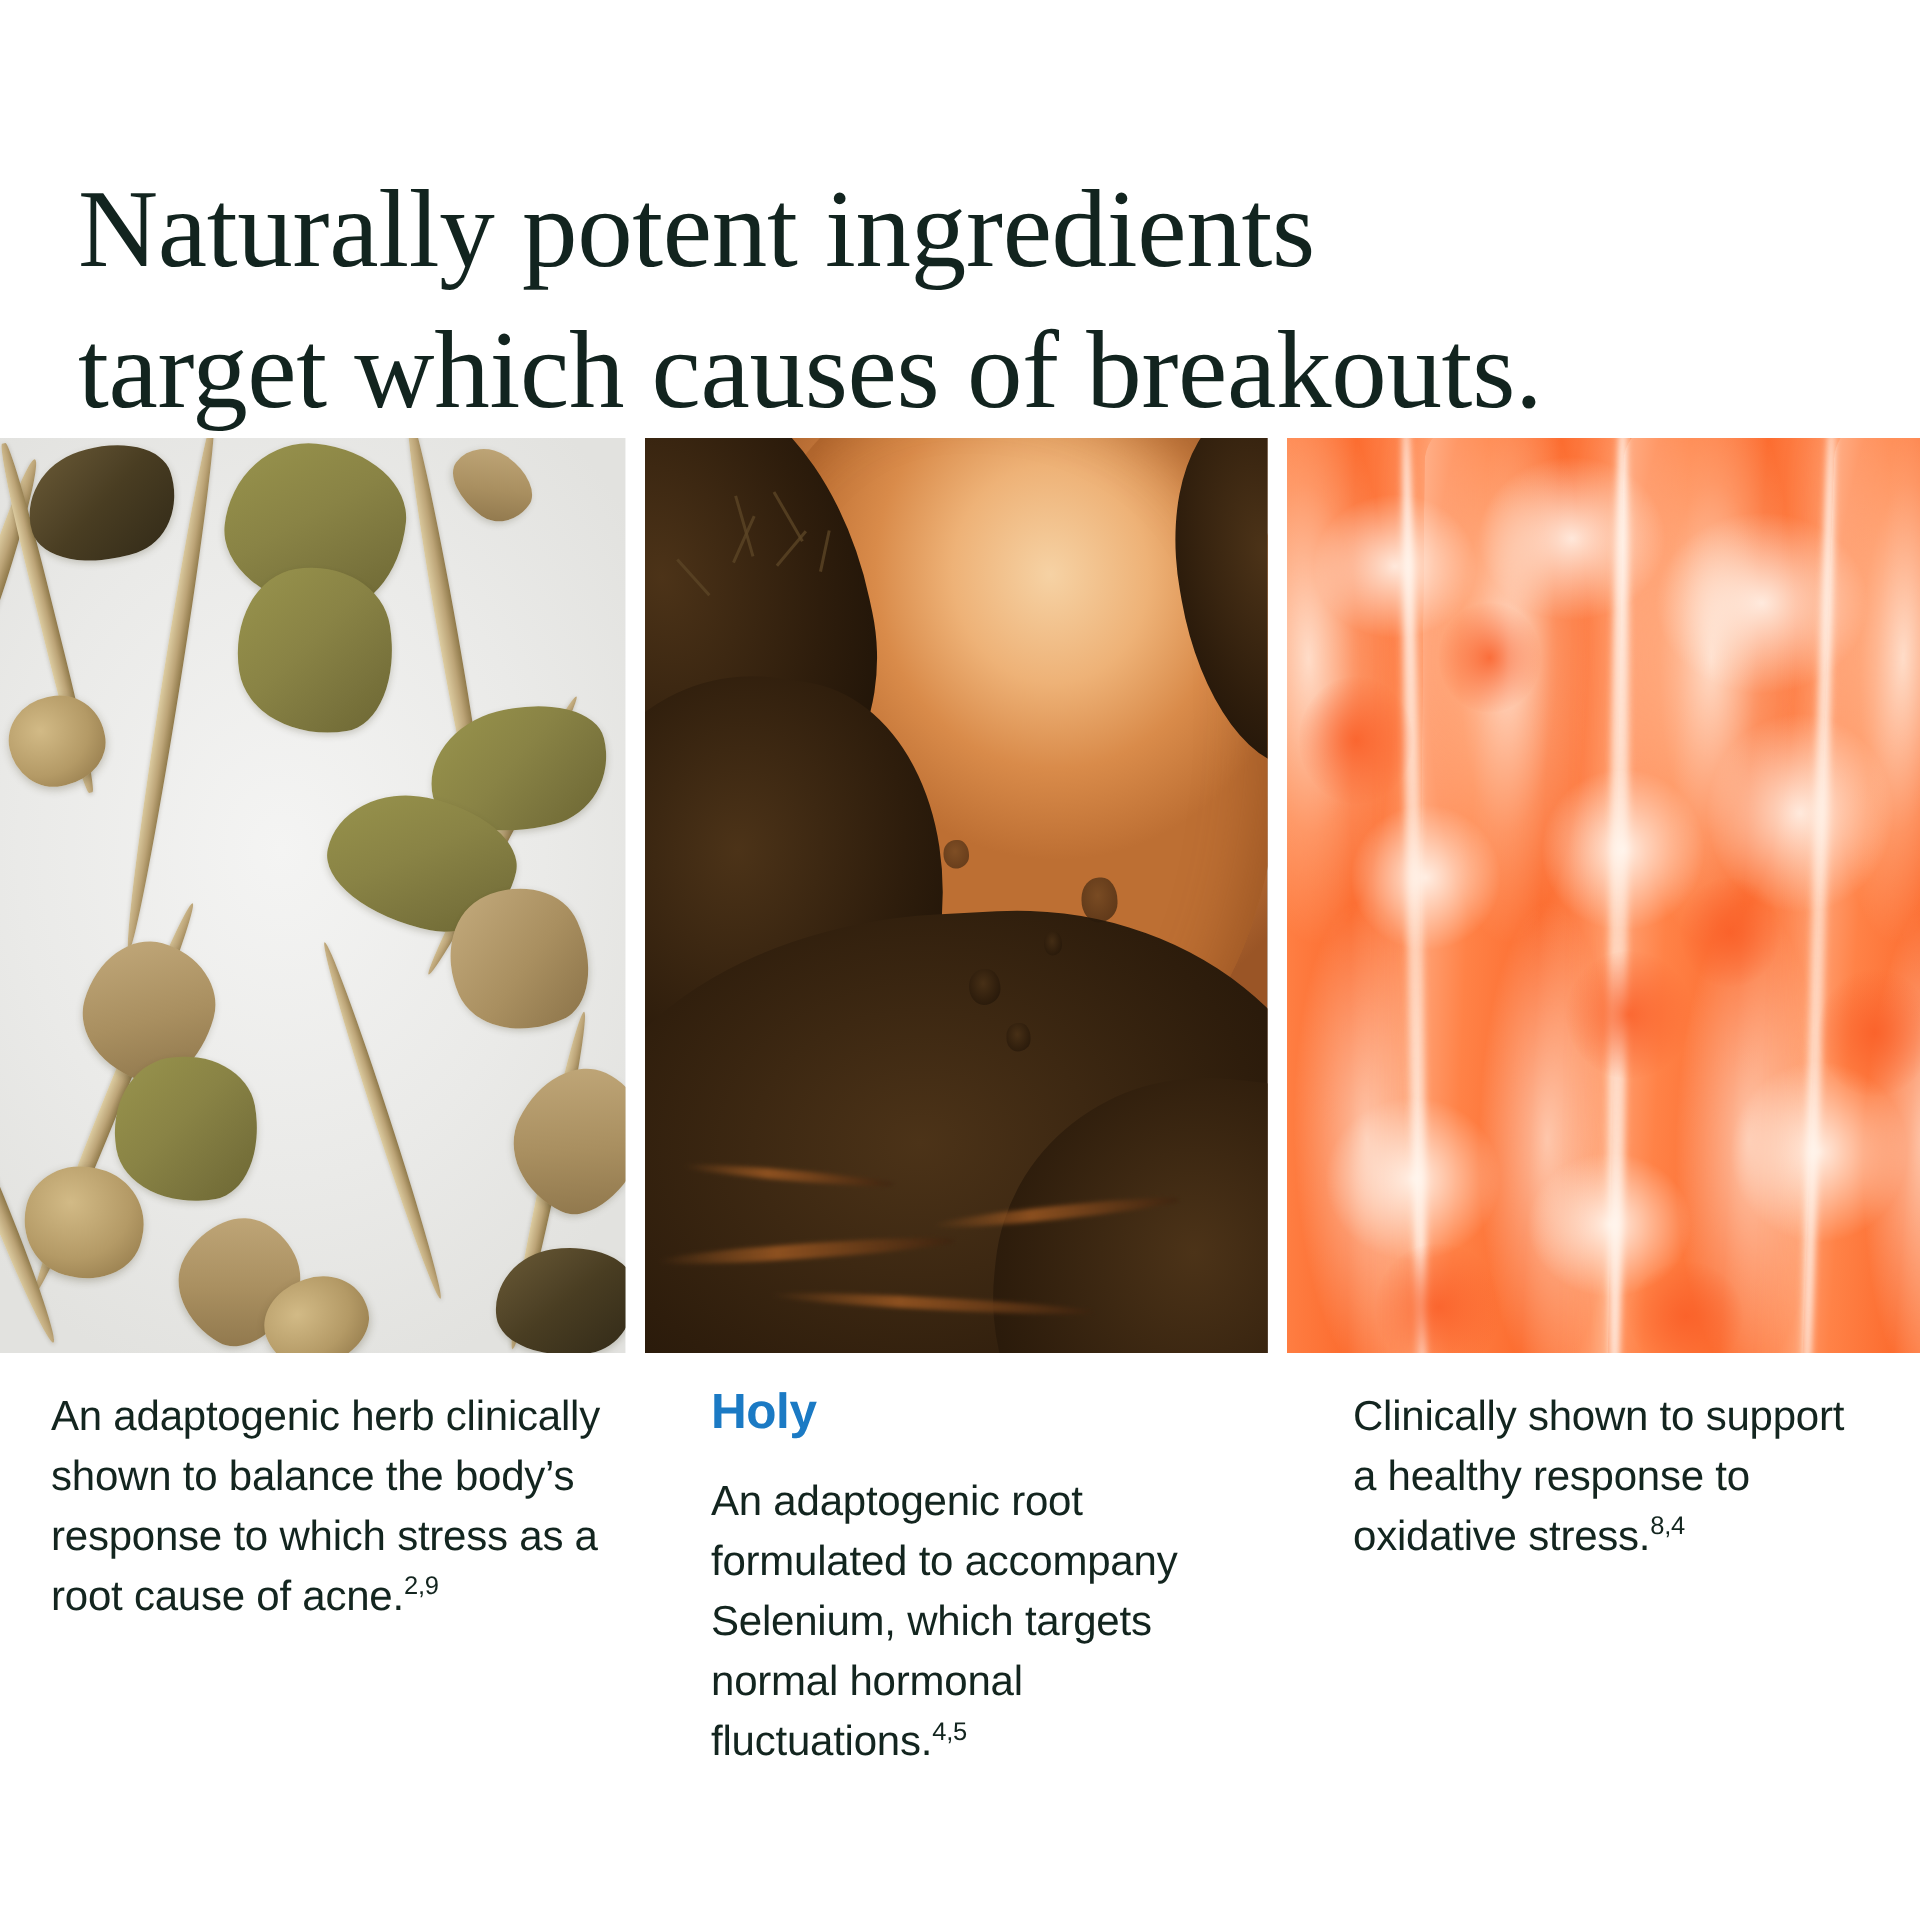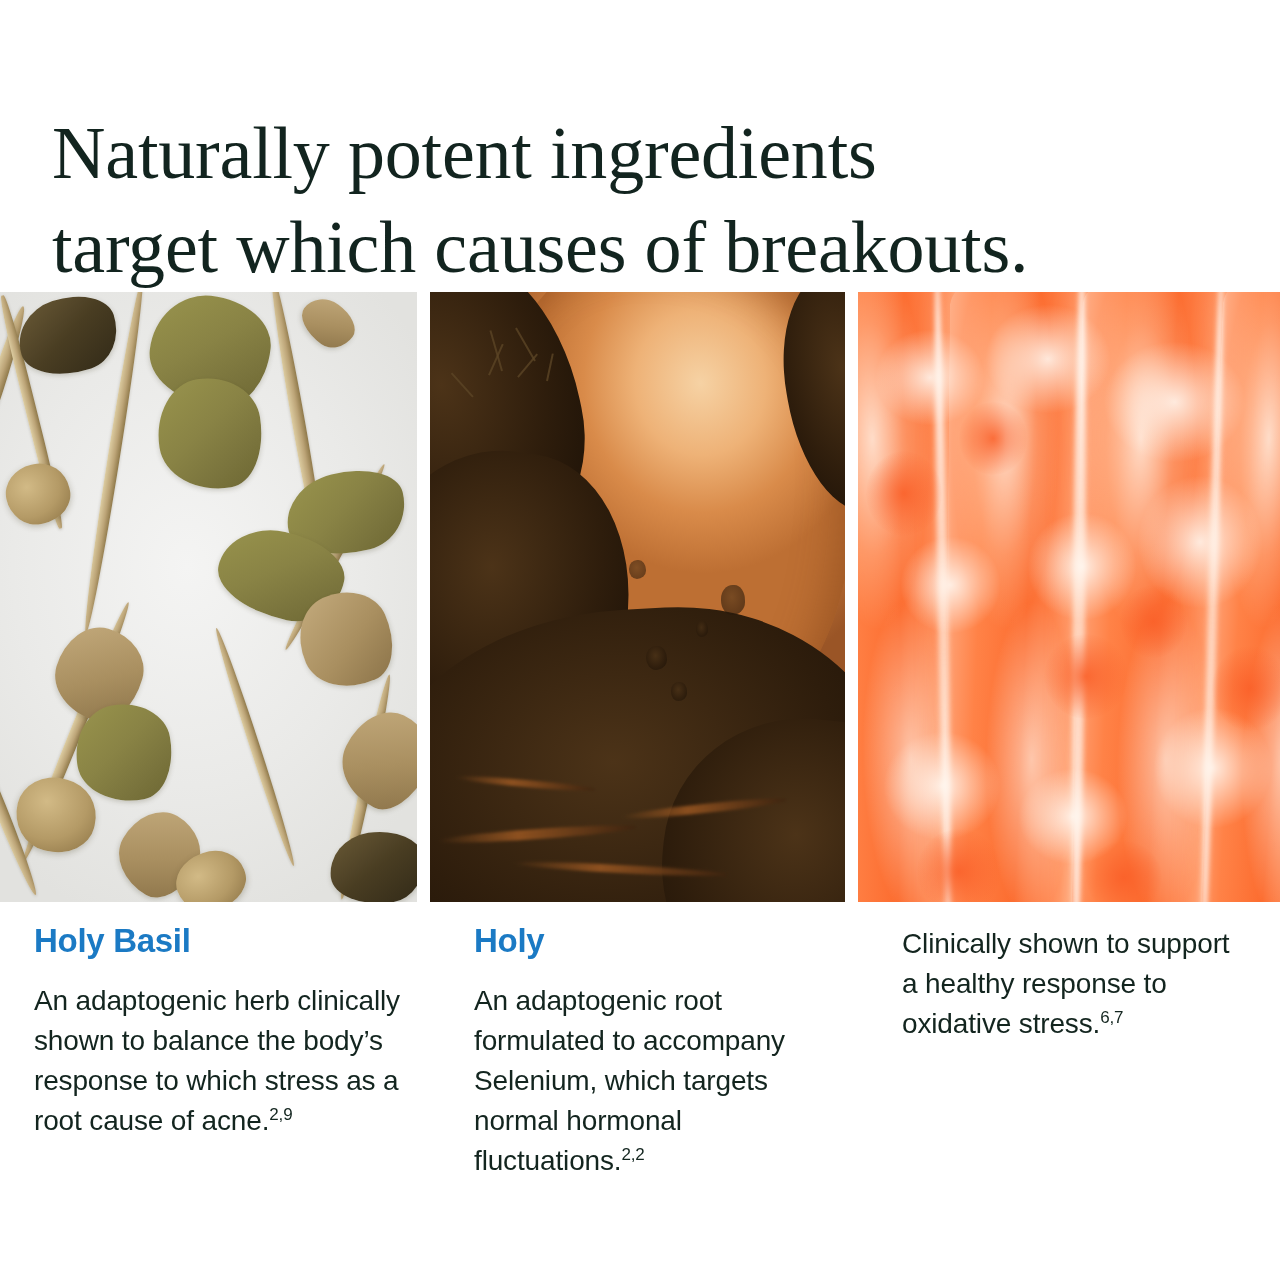--- a/index.html
+++ b/index.html
@@ -311,28 +311,27 @@
         <div class="juice-deep" style="left:14%; top:88%; width:20%; height:14%;"></div>
         <div class="juice-deep" style="left:54%; top:90%; width:18%; height:12%;"></div>
       </div>
     </div>
 
   </div>
 
   <div class="cols">
 
     <div class="col c1">
-      <h2 class="col-title">Holy Basil</h2>
       <p class="col-body"><span>An adaptogenic herb clinically shown to balance the body’s response to which stress as a root cause of acne.</span><sup>2,9</sup></p>
     </div>
 
     <div class="col c2">
       <h2 class="col-title">Holy</h2>
-      <p class="col-body"><span>An adaptogenic root formulated to accompany Selenium, which targets normal hormonal fluctuations.</span><sup>2,2</sup></p>
+      <p class="col-body"><span>An adaptogenic root formulated to accompany Selenium, which targets normal hormonal fluctuations.</span><sup>4,5</sup></p>
     </div>
 
     <div class="col c3">
-      <p class="col-body"><span>Clinically shown to support a healthy response to oxidative stress.</span><sup>6,7</sup></p>
+      <p class="col-body"><span>Clinically shown to support a healthy response to oxidative stress.</span><sup>8,4</sup></p>
     </div>
 
   </div>
 
 </div>
 
 </body></html>

